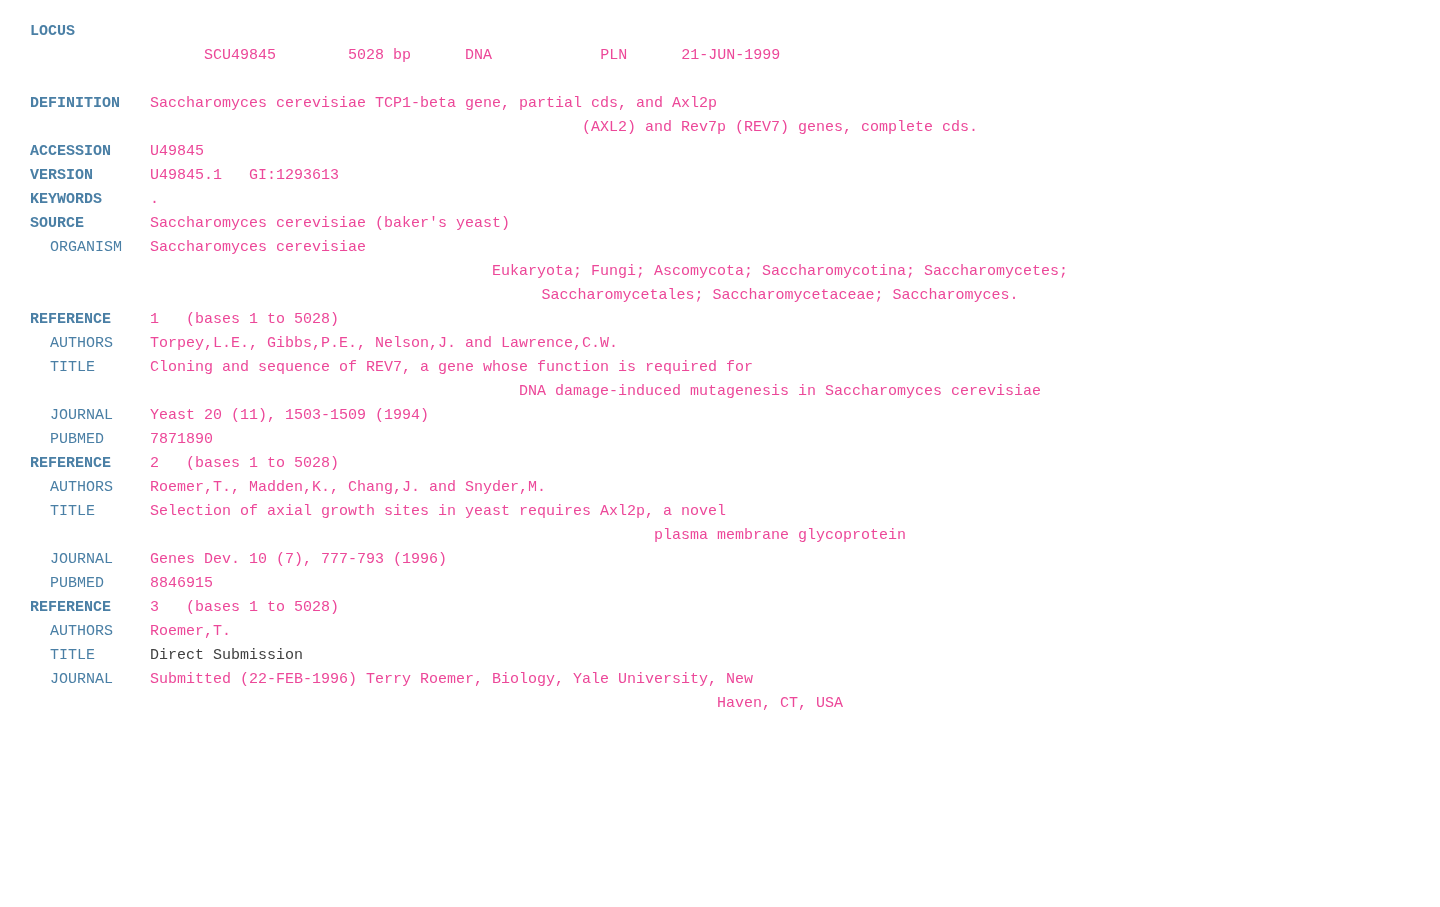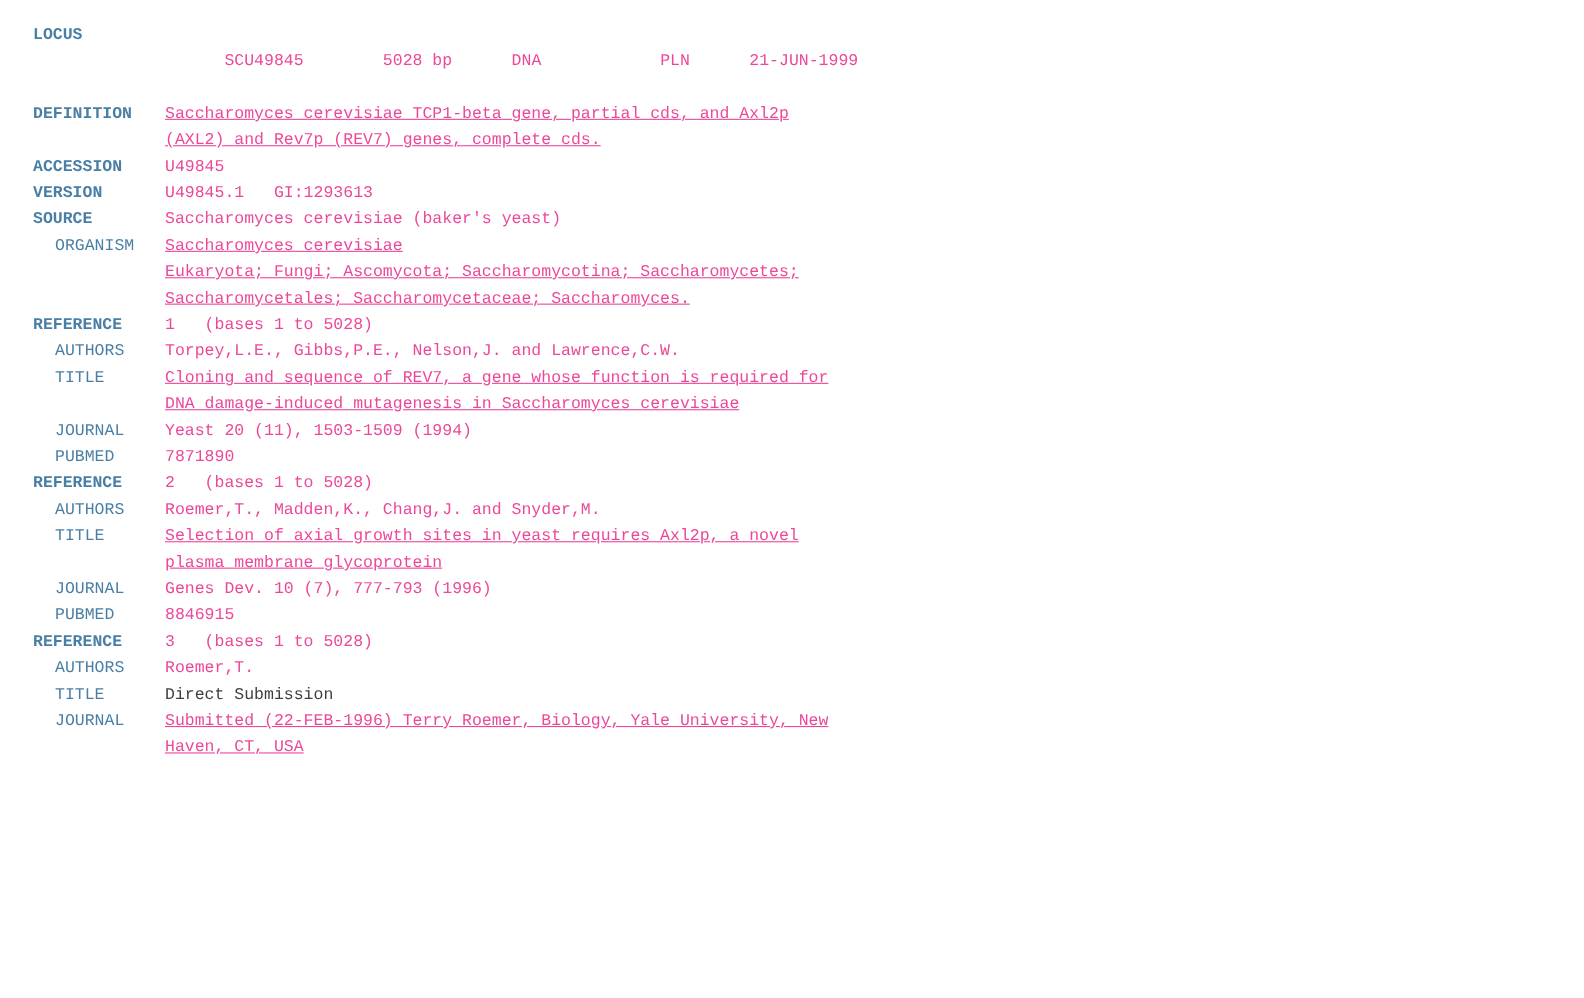--- a/index.html
+++ b/index.html
@@ -49,25 +49,25 @@
       white-space: pre-wrap;
     }
 
     .field-value.link-text {
       color: #404040;
     }
 
     .multiline-value {
       display: flex;
       flex-direction: column;
-      text-decoration: underline;
     }
 
     .continuation {
       margin-left: 0;
+      text-align: center;
     }
 
     .block {
       margin-bottom: 0;
     }
   </style>
 </head>
 <body>
 
 <div class="genbank-record">
@@ -90,20 +90,24 @@
   <div class="record-line block">
     <span class="field-label">ACCESSION</span>
     <span class="field-value">U49845</span>
   </div>
 
   <div class="record-line block">
     <span class="field-label">VERSION</span>
     <span class="field-value">U49845.1   GI:1293613</span>
   </div>
 
+  <div class="record-line block">
+    <span class="field-label">KEYWORDS</span>
+    <span class="field-value">.</span>
+  </div>
 
   <div class="record-line block">
     <span class="field-label">SOURCE</span>
     <span class="field-value">Saccharomyces cerevisiae (baker's yeast)</span>
   </div>
 
   <div class="record-line block">
     <span class="field-label sub-label" style="padding-left: 20px;">ORGANISM</span>
     <span class="field-value multiline-value">
       <span>Saccharomyces cerevisiae</span>

